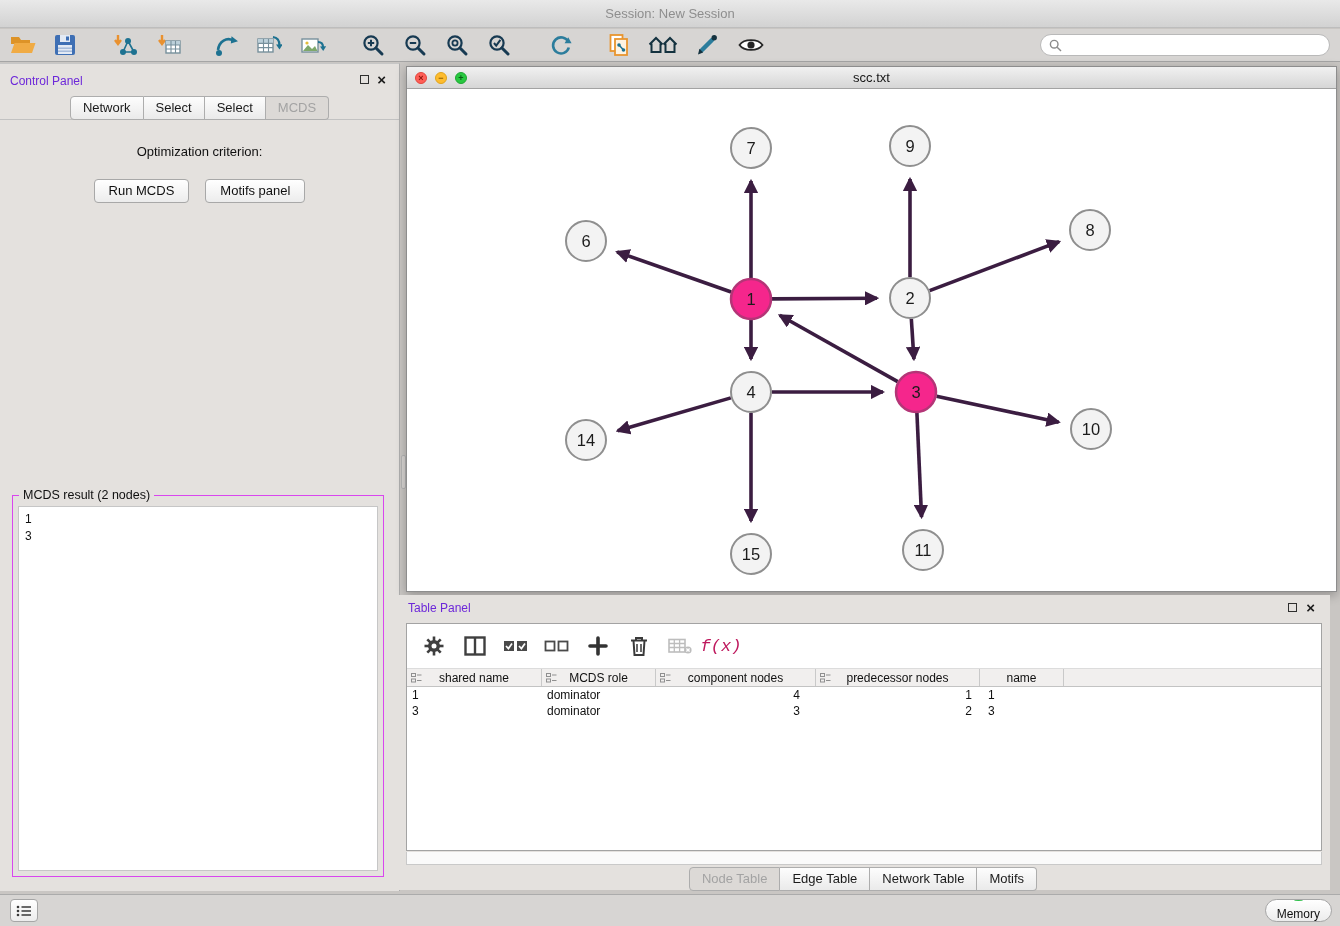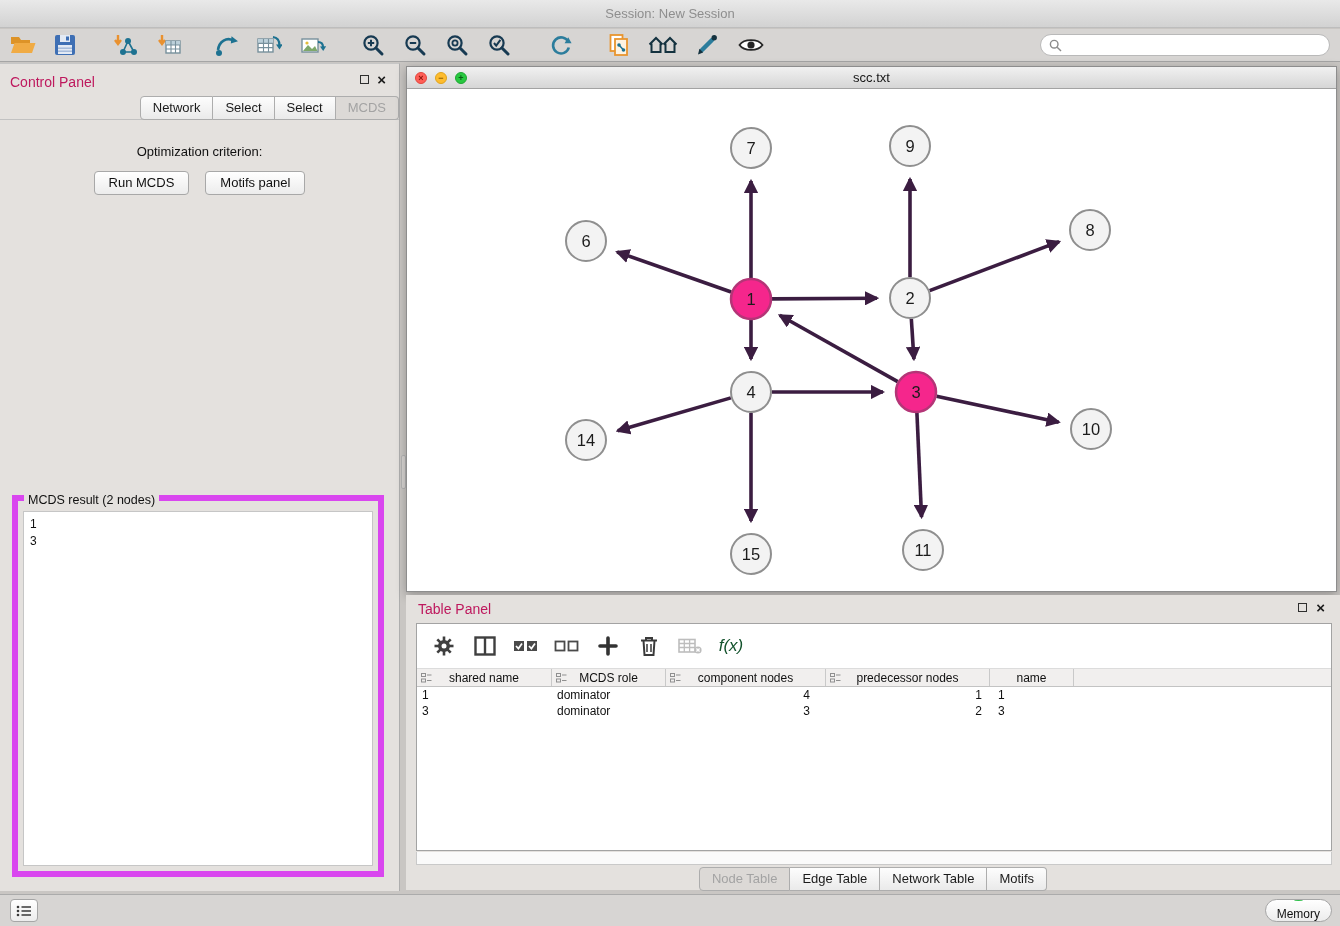--- a/index.html
+++ b/index.html
@@ -15,70 +15,70 @@
   .tbtn { width:30px; height:30px; display:flex; align-items:center; justify-content:center; flex:none; }
 
   .search { position:absolute; right:10px; top:5px; width:290px; height:22px; background:#fff;
     border:1px solid #b9b9b9; border-radius:12px; display:flex; align-items:center; padding:0 8px; gap:5px; }
   .search input { border:none; outline:none; flex:1; font-size:13px; font-family:inherit; background:transparent; }
 
   
   .control-panel { position:absolute; left:0; top:63px; width:400px; height:828px;
     background:#e4e1de; border-right:1px solid #aeaeae; border-top:1px solid #c6c6c6; }
   .cp-header { position:relative; height:32px; }
-  .panel-title { position:absolute; left:10px; top:10px; font-size:14px; color:#be185d; }
+  .panel-title { position:absolute; left:10px; top:10px; font-size:12px; color:#6d28d9; }
   .float-btn { position:absolute; top:11px; width:9px; height:9px; border:1.5px solid #2e2e2e; background:transparent; }
   .close-btn { position:absolute; top:7px; font-size:15px; font-weight:bold; color:#1b1b1b; line-height:18px; }
   .cp-header .float-btn { right:30px; } .cp-header .close-btn { right:13px; }
 
-  .tabs-row { display:flex; justify-content:flex-end; }
+  .tabs-row { display:flex; justify-content:center; }
   .tab { font-size:13px; padding:3px 12px 4px; background:linear-gradient(#fdfdfd,#eaeaea);
     border:1px solid #adadad; border-left:none; color:#1b1b1b; cursor:default; }
   .tab:first-child { border-left:1px solid #adadad; border-radius:4px 0 0 4px; }
   .tab:last-child  { border-radius:0 4px 4px 0; }
   .tab.selected { background:#dcd9d6; color:#a3a3a3; }
   .cp-divider { margin-top:-1px; border-top:1px solid #c2c2c2; height:0; }
 
   .opt-label { text-align:center; margin-top:24px; font-size:13px; color:#101010; }
   .dropdown { width:312px; height:23px; margin:9px auto 0; background:#fff; border:1px solid #a8a8a8;
     border-radius:4px; display:flex; align-items:center; padding:0 5px 0 8px; font-size:13px; color:#111; }
   .dropdown .caret { margin-left:auto; display:flex; }
-  .cp-buttons { display:flex; justify-content:center; gap:16px; margin-top:12px; }
+  .cp-buttons { display:flex; justify-content:center; gap:16px; margin-top:20px; }
   .btn { font-size:13px; padding:3px 14px 4px; background:linear-gradient(#ffffff,#ececec);
     border:1px solid #a8a8a8; border-radius:4px; color:#101010; cursor:default; }
 
-  .result-group { position:absolute; left:12px; top:431px; width:372px; height:382px; border:6px solid #d946ef; }
+  .result-group { position:absolute; left:12px; top:431px; width:372px; height:382px; border:1px solid #d946ef; }
   .result-legend { position:absolute; top:-8px; left:6px; background:#e4e1de; padding:0 4px; font-size:12.5px; color:#101010; }
   .result-list { position:absolute; left:5px; top:10px; right:5px; bottom:5px; background:#fff;
     border:1px solid #c6c6c6; font-size:12px; color:#101010; padding:4px 6px; line-height:17px; overflow:hidden; }
 
   .splitter-nub { position:absolute; left:401px; top:455px; width:5px; height:34px;
     background:#d8d5d2; border:1px solid #b5b5b5; border-radius:2px; }
 
   
   .network-window { position:absolute; left:406px; top:66px; width:931px; height:526px;
     background:#fff; border:1px solid #8d8d8d; box-shadow:0 3px 10px rgba(0,0,0,0.28); }
   .nw-titlebar { height:22px; background:linear-gradient(#f1f1f1,#d6d6d6); border-bottom:1px solid #a3a3a3;
     position:relative; text-align:center; font-size:13px; line-height:21px; color:#161616; }
   .traffic { position:absolute; left:8px; top:5px; display:flex; gap:8px; }
   .light { width:12px; height:12px; border-radius:50%; font-size:9px; line-height:11px; text-align:center; font-weight:bold; }
   .light.red    { background:#ff5f57; border:1px solid #e1463e; color:#8c1209; }
   .light.yellow { background:#febc2e; border:1px solid #e0a41c; color:#8a5d00; }
   .light.green  { background:#28c840; border:1px solid #1ea733; color:#0a5c16; }
   .nw-canvas { position:absolute; left:0; top:23px; width:929px; height:501px; background:#fff; }
 
   
-  .table-panel { position:absolute; left:406px; top:595px; width:934px; height:295px; background:#e4e1de; }
+  .table-panel { position:absolute; left:396px; top:595px; width:934px; height:295px; background:#e4e1de; }
   .tp-header { position:relative; height:26px; }
   .tp-header .panel-title { left:12px; top:6px; }
   .tp-header .float-btn { right:33px; top:8px; } .tp-header .close-btn { right:15px; top:4px; }
   .tp-content { position:absolute; left:10px; top:28px; width:916px; height:228px; background:#fff; border:1px solid #a3a3a3; }
   .tp-toolbar { height:44px; display:flex; align-items:center; padding-left:14px; gap:15px; }
   .ticon { width:26px; display:flex; align-items:center; justify-content:center; }
-  .fx { font-family:Liberation Sans, sans-serif; font-style:italic; font-size:17px; color:#14532d; }
+  .fx { font-family:Liberation Mono, monospace; font-style:italic; font-size:17px; color:#be185d; }
 
   .tp-colrow { display:flex; height:19px; background:#f1efee; border-top:1px solid #dcdcdc; border-bottom:1px solid #c3c3c3; }
   .col { position:relative; display:flex; align-items:center; justify-content:center;
     border-right:1px solid #c9c9c9; font-size:12px; color:#101010; }
   .col .sorticon { position:absolute; left:4px; top:4px; }
   .col.filler { flex:1; border-right:none; }
   .tp-row { display:flex; height:16px; font-size:12px; color:#101010; }
   .cell { display:flex; align-items:center; padding:0 5px; overflow:hidden; }
   .cell.num-r { justify-content:flex-end; }
   .w0{width:135px;} .w1{width:114px;} .w2{width:160px;} .w3{width:164px;} .w4{width:84px;}

